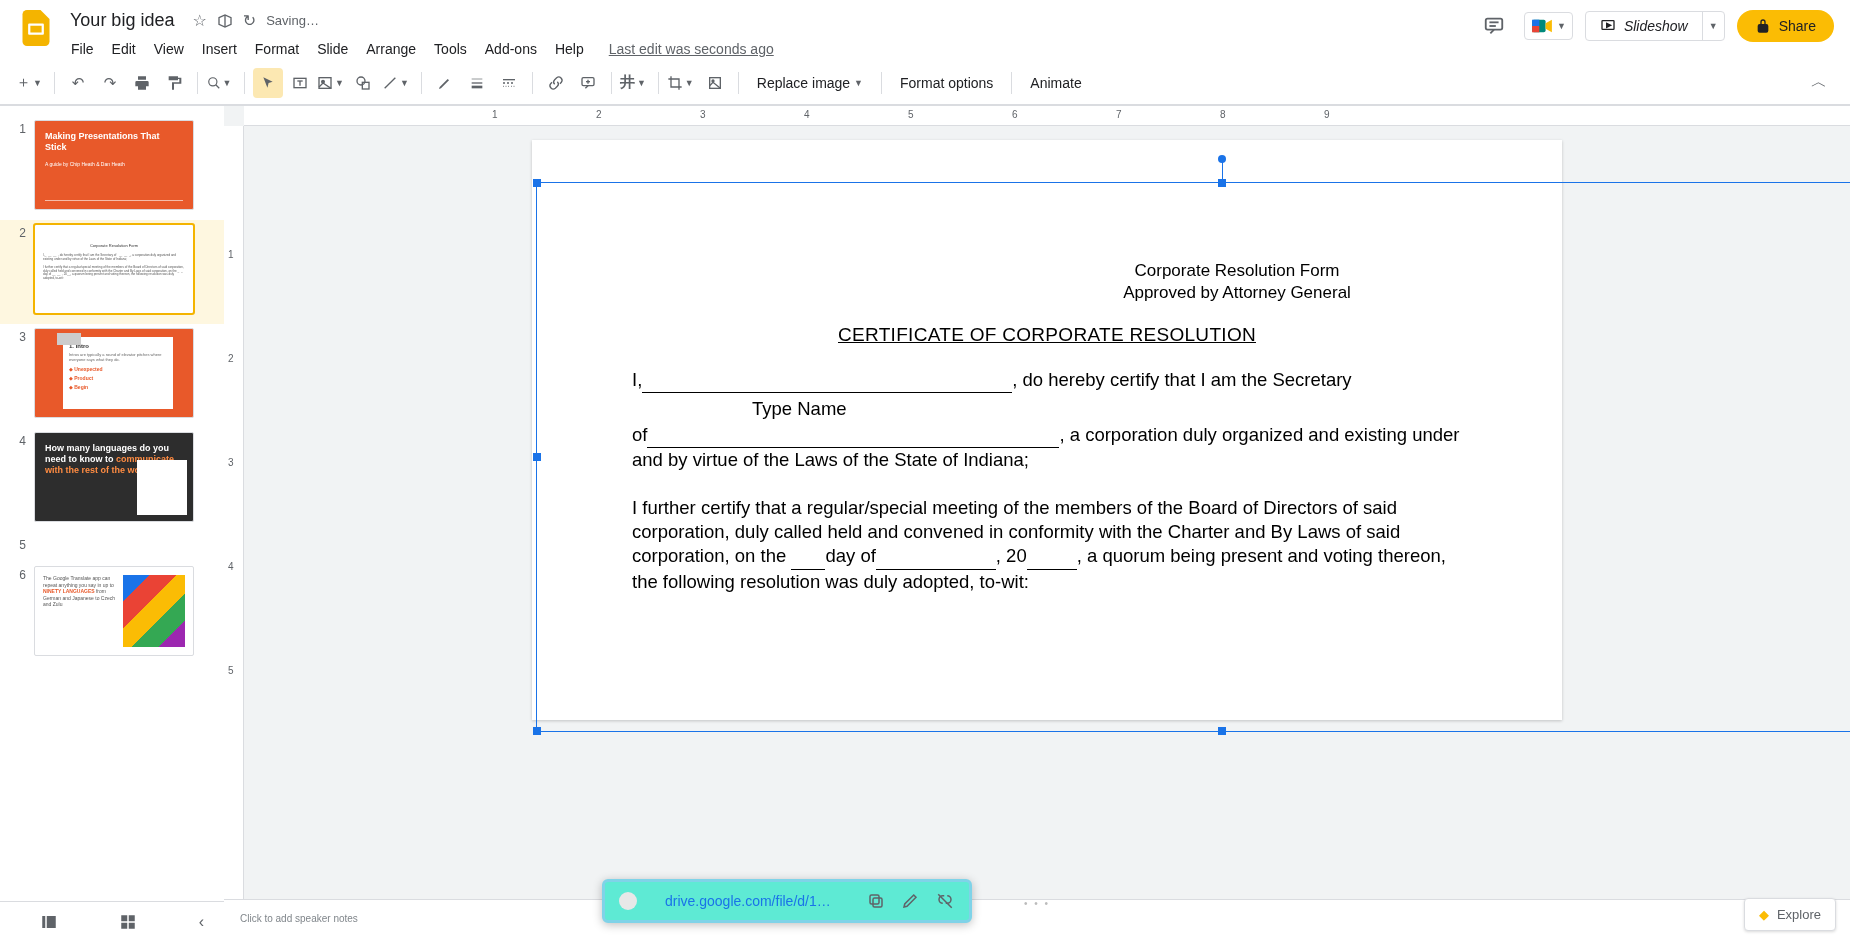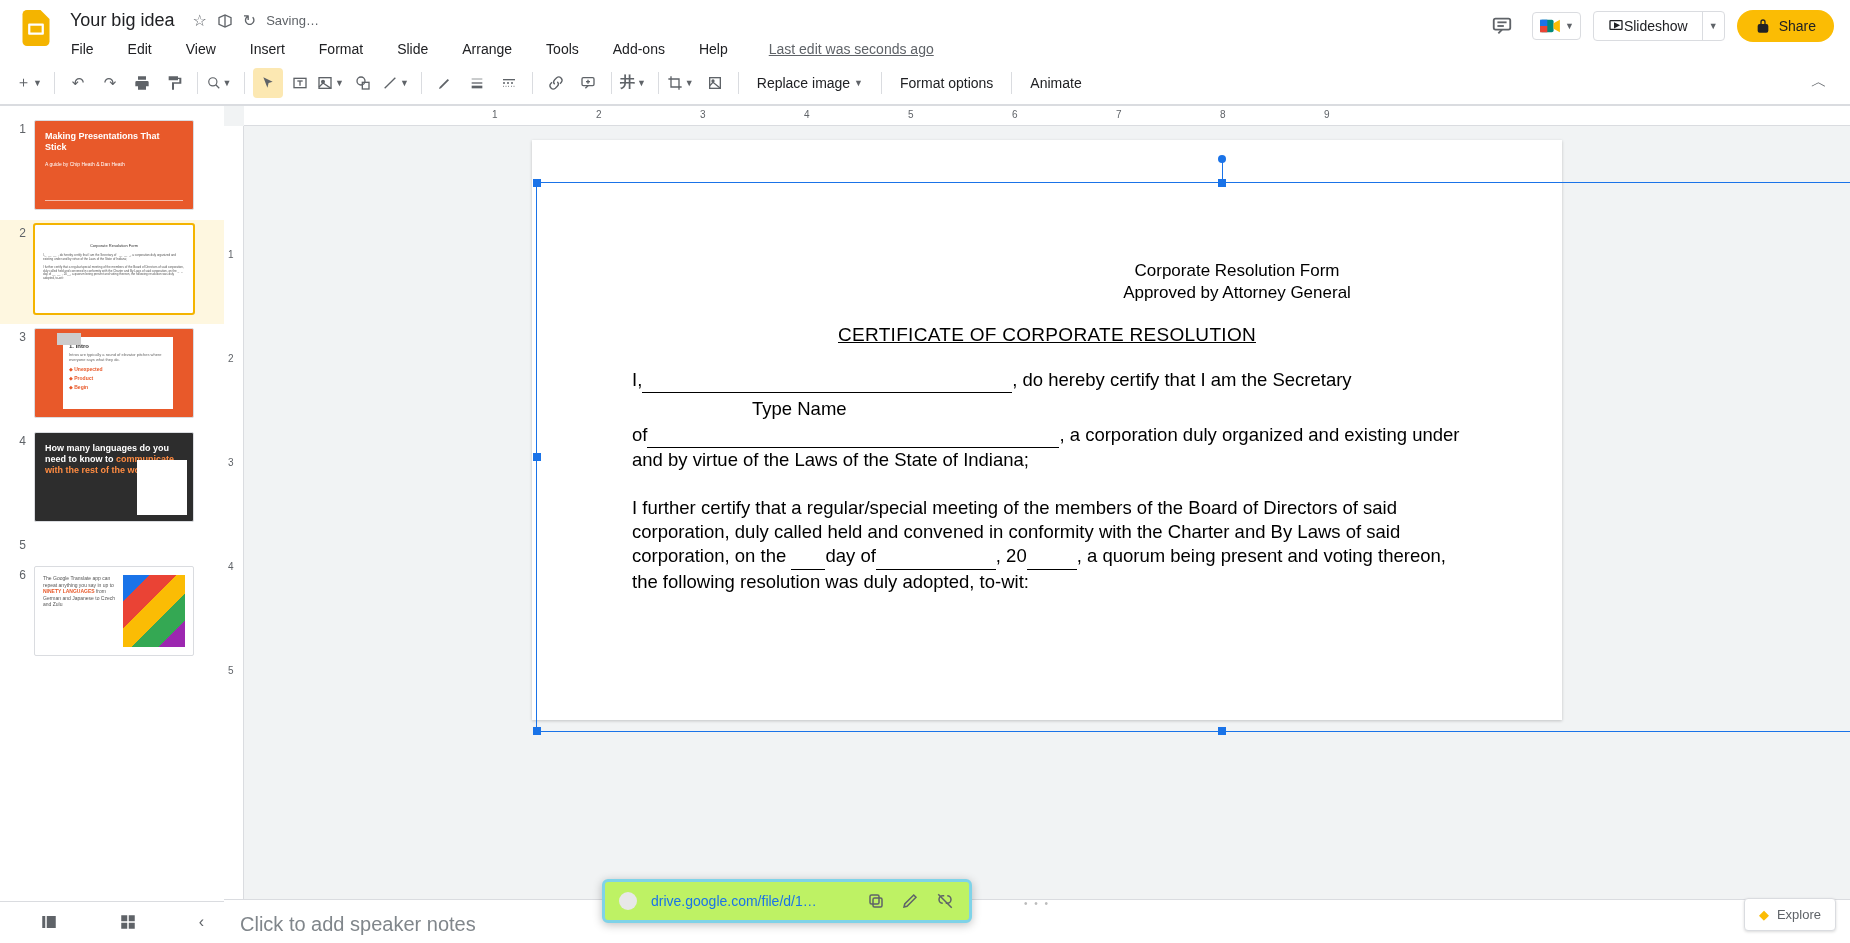--- a/index.html
+++ b/index.html
@@ -8,28 +8,28 @@
 
 .header { display: flex; flex-direction: column; border-bottom: 1px solid #dadce0; }
 .header-top { display: flex; align-items: flex-start; padding: 8px 16px 0 16px; }
 .logo { width: 40px; height: 40px; display: flex; align-items: center; justify-content: center; margin-right: 8px; }
 .logo-svg { fill: #f4b400; }
 .title-block { flex: 1; display: flex; flex-direction: column; }
 .title-row { display: flex; align-items: center; gap: 12px; }
 .doc-title { font-size: 18px; color: #202124; padding: 2px 6px; border-radius: 4px; }
 .title-icons { display: flex; gap: 10px; color: #5f6368; font-size: 16px; align-items: center; }
 .saving { font-size: 13px; color: #5f6368; }
-.menubar { display: flex; gap: 20px; padding-top: 4px; }
+.menubar { display: flex; gap: 4px; padding-top: 4px; }
 .menu-item { font-size: 14px; color: #202124; padding: 4px 7px; cursor: pointer; border-radius:4px; }
 .last-edit { font-size: 14px; color: #5f6368; text-decoration: underline; margin-left: 14px; padding:4px 0; }
 .header-right { display: flex; align-items: center; gap: 12px; }
 .icon-btn { width: 36px; height: 36px; display:flex; align-items:center; justify-content:center; border-radius:50%; cursor:pointer; color:#5f6368; }
 .meet-btn { border:1px solid #dadce0; border-radius: 4px; padding: 4px 6px; display:flex; align-items:center; gap:4px; cursor:pointer;}
 .slideshow-group { display:flex; border:1px solid #dadce0; border-radius:4px; overflow:hidden; }
-.slideshow-btn { display:flex; align-items:center; padding:6px 14px; font-size:14px; cursor:pointer; }
+.slideshow-btn { display:flex; align-items:center; gap:8px; padding:6px 14px; font-size:14px; cursor:pointer;font-style:italic; }
 .slideshow-dd { border-left:1px solid #dadce0; display:flex; align-items:center; padding:0 6px; cursor:pointer; }
 .share-btn { background:#fbbc04; color:#202124; display:flex; align-items:center; gap:8px; padding:8px 18px; border-radius:16px; font-weight:500; font-size:14px; cursor:pointer; }
 
 
 .toolbar { display:flex; align-items:center; padding: 4px 16px; gap:2px; border-bottom:1px solid #dadce0; height:44px; }
 .tbtn { min-width:30px; height:30px; display:flex; align-items:center; justify-content:center; border-radius:4px; cursor:pointer; color:#5f6368; font-size:15px; }
 .tbtn.active { background:#fce8b2; }
 .tbtn.withdd { padding-right:4px; gap:2px; }
 .tsep { width:1px; height:22px; background:#dadce0; margin:0 6px; }
 .ttext { font-size:14px; color:#202124; padding:0 10px; cursor:pointer; height:30px; display:flex; align-items:center; border-radius:4px; }
@@ -72,30 +72,30 @@
 .rot-line { position:absolute; width:1px; background:#1a73e8; }
 
 .doc-img { position:absolute; inset:0; padding: 120px 100px 40px 100px; font-family: "Times New Roman", serif; color:#000; font-size:18px; }
 .doc-right { text-align:center; margin-left:380px; font-size:17px; line-height:1.3; margin-bottom:20px;}
 .doc-head { text-align:center; text-decoration:underline; font-size:19px; margin-bottom:22px; letter-spacing:.3px; }
 .doc-body { font-size:18.5px; line-height:1.3; }
 .doc-body p { margin-bottom:6px; }
 .underline { display:inline-block; border-bottom:1px solid #000; }
 
 
-.link-chip { position:absolute; left:378px; bottom:18px; width:370px; background:#bef264; border-radius:6px; box-shadow:0 2px 10px rgba(0,0,0,.25); display:flex; align-items:center; padding:10px 14px; gap:14px; border:3px solid #7fd3e8; }
+.link-chip { position:absolute; left:378px; bottom:18px; width:370px; background:#5eead4; border-radius:6px; box-shadow:0 2px 10px rgba(0,0,0,.25); display:flex; align-items:center; padding:10px 14px; gap:28px; border:3px solid #7fd3e8; }
 .link-fav { width:18px; height:18px; background:#e8e8e8; border-radius:50%; flex-shrink:0; }
 .link-text { color:#1a73e8; font-size:14px; flex:1; white-space:nowrap; overflow:hidden; text-overflow:ellipsis; }
 .link-icons { display:flex; gap:16px; color:#5f6368; }
 .link-icons span { cursor:pointer; }
 
 
 .notes-grip { height:8px; background:#fff; cursor:row-resize; display:flex; align-items:center; justify-content:center; border-top:1px solid #dadce0; }
 .notes-grip::before { content:"• • •"; color:#bbb; letter-spacing:2px; font-size:10px; }
-.notes { height:34px; background:#fff; padding:6px 16px; color:#80868b; font-size:20px; }
+.notes { height:34px; background:#fff; padding:6px 16px; color:#80868b; font-size:10px; }
 
 
 .explore { position:fixed; right:14px; bottom:12px; background:#fff; border:1px solid #dadce0; border-radius:4px; box-shadow:0 1px 3px rgba(0,0,0,.15); display:flex; align-items:center; gap:8px; padding:8px 14px; font-size:13px; color:#5f6368; cursor:pointer; }
 .explore .ex-icon { color:#fbbc04; }
 
 .dd-caret { font-size:9px; color:#5f6368; }
 svg { display:block; }
 </style>
 </head>
 <body>

